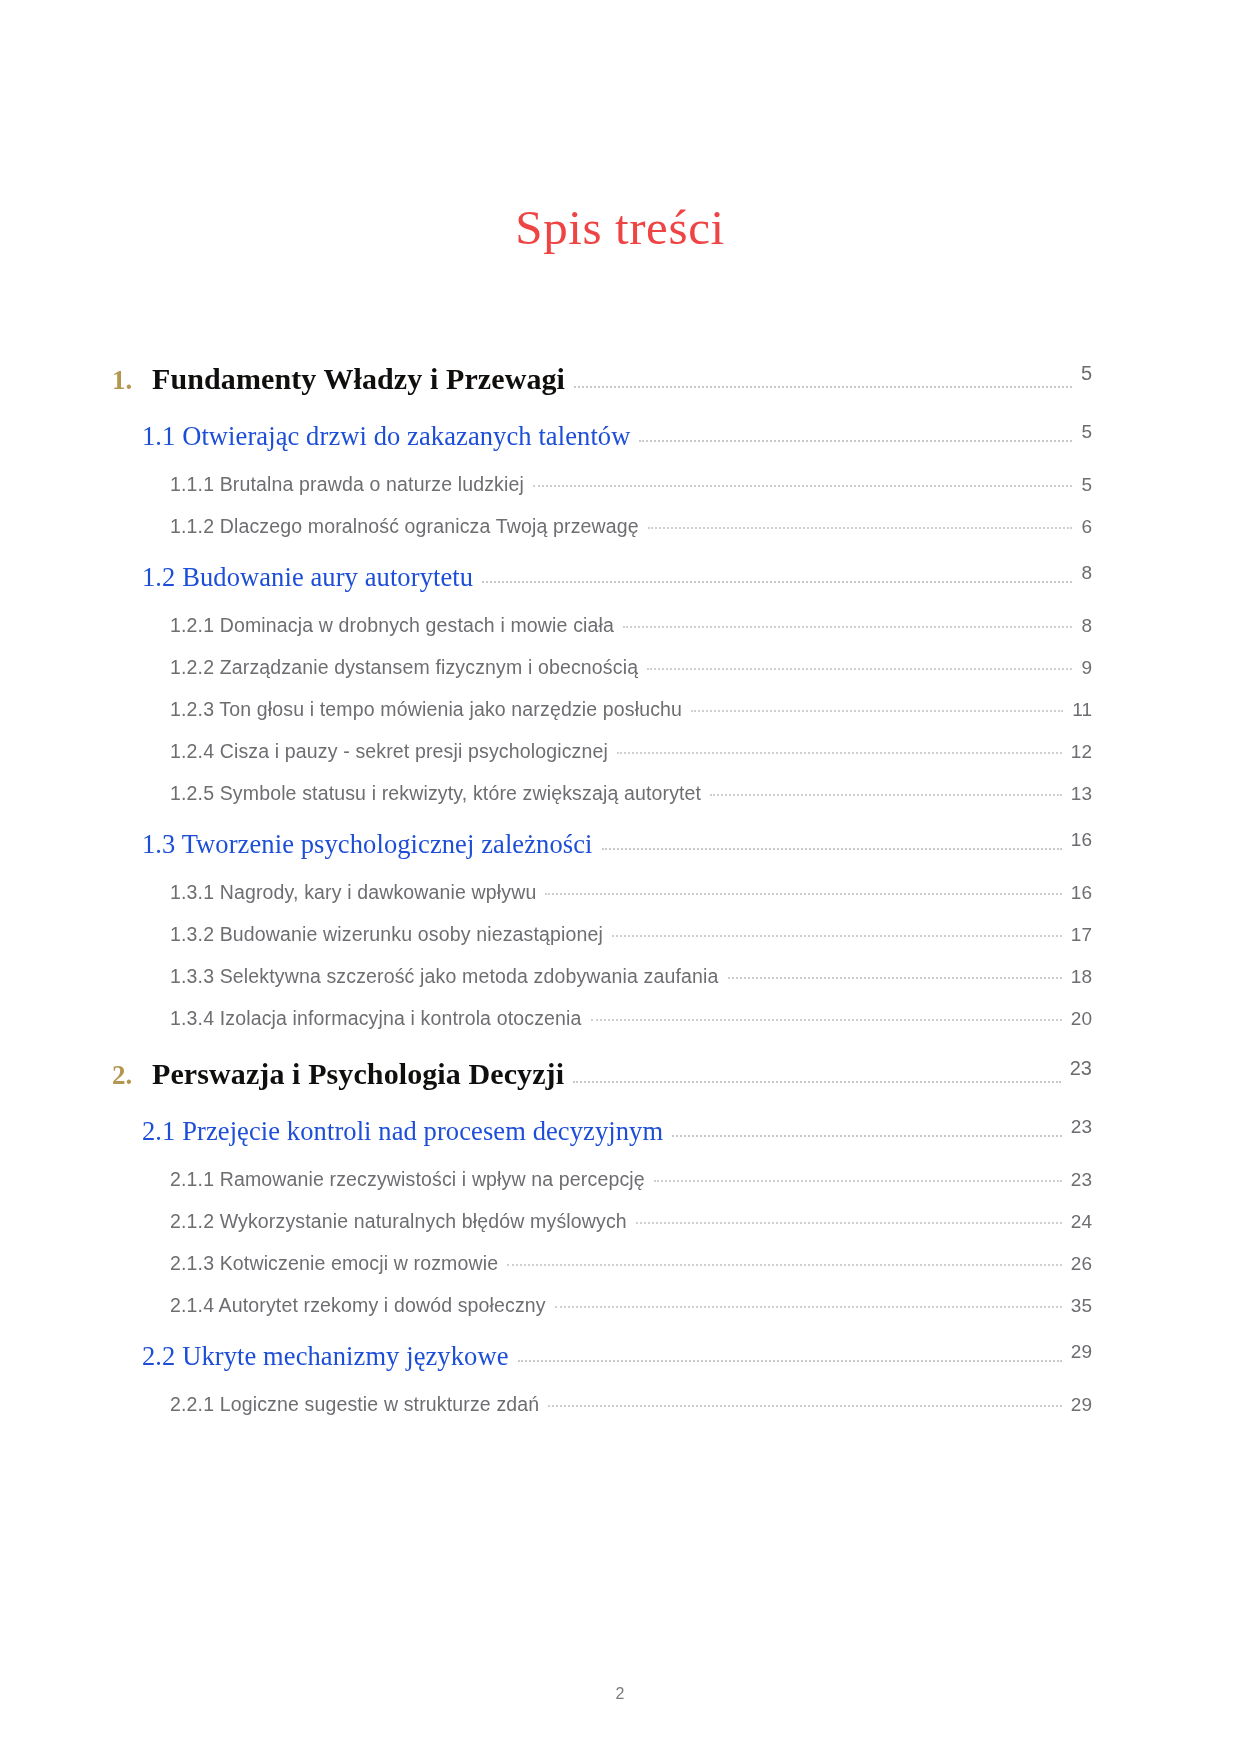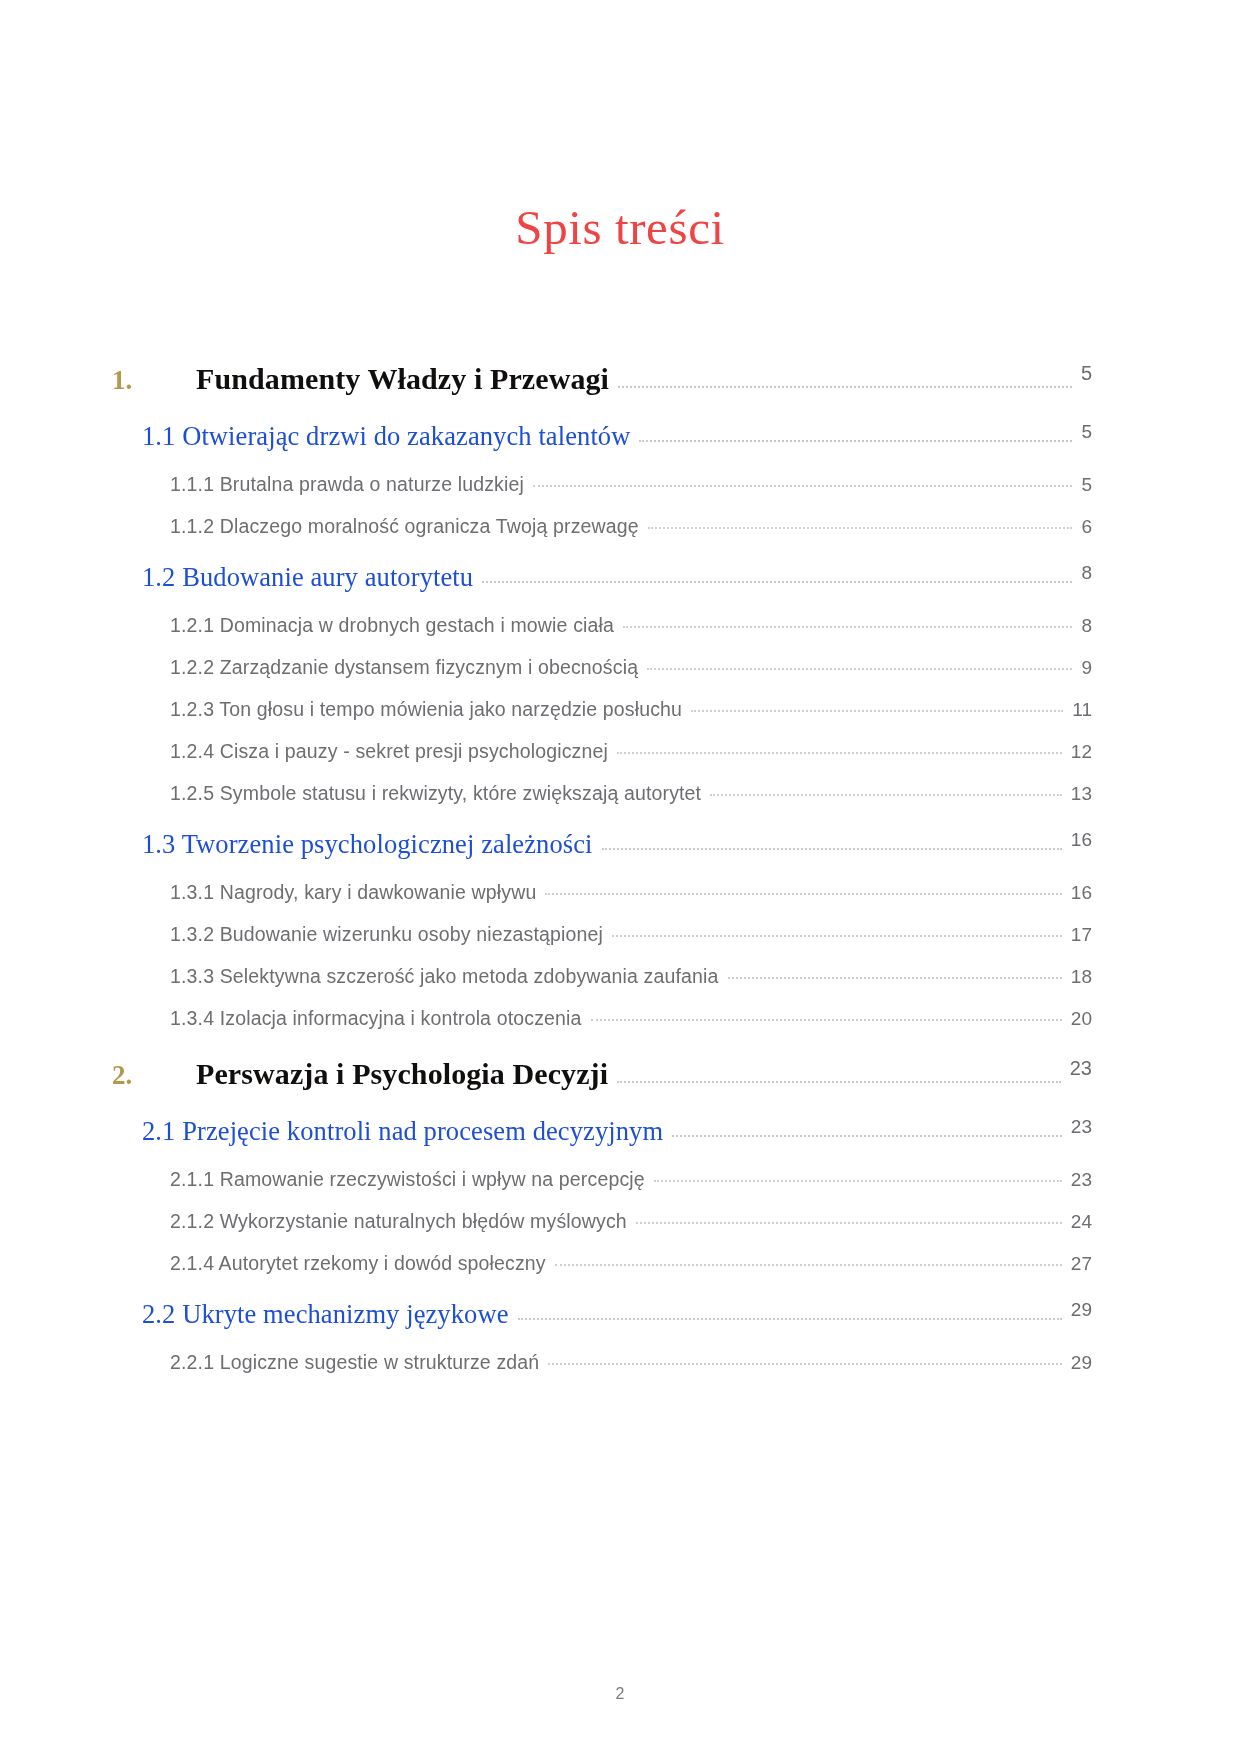--- a/index.html
+++ b/index.html
@@ -81,21 +81,20 @@
     color: #b3964f;
     width: 40px;
   }
   .chapter .label {
     flex: 0 0 auto;
     font-family: "Liberation Serif", serif;
     font-size: 30px;
     font-weight: 700;
     color: #100f0d;
     letter-spacing: 0.1px;
-    margin-left: 44px;
   }
   .chapter .pageno {
     font-size: 20px;
     transform: translateY(-9px);
   }
   .chapter .leader { transform: translateY(-1px); }
 
   
   .section {
     padding-top: 15px;
@@ -254,23 +253,28 @@
         <span class="label">2.1.1 Ramowanie rzeczywistości i wpływ na percepcję</span>
         <span class="leader"></span>
         <span class="pageno">23</span>
       </div>
       <div class="row subsection">
         <span class="label">2.1.2 Wykorzystanie naturalnych błędów myślowych</span>
         <span class="leader"></span>
         <span class="pageno">24</span>
       </div>
       <div class="row subsection">
+        <span class="label">2.1.3 Kotwiczenie emocji w rozmowie</span>
+        <span class="leader"></span>
+        <span class="pageno">26</span>
+      </div>
+      <div class="row subsection">
         <span class="label">2.1.4 Autorytet rzekomy i dowód społeczny</span>
         <span class="leader"></span>
-        <span class="pageno">27</span>
+        <span class="pageno">35</span>
       </div>
       <div class="row section">
         <span class="label">2.2 Ukryte mechanizmy językowe</span>
         <span class="leader"></span>
         <span class="pageno">29</span>
       </div>
       <div class="row subsection">
         <span class="label">2.2.1 Logiczne sugestie w strukturze zdań</span>
         <span class="leader"></span>
         <span class="pageno">29</span>

